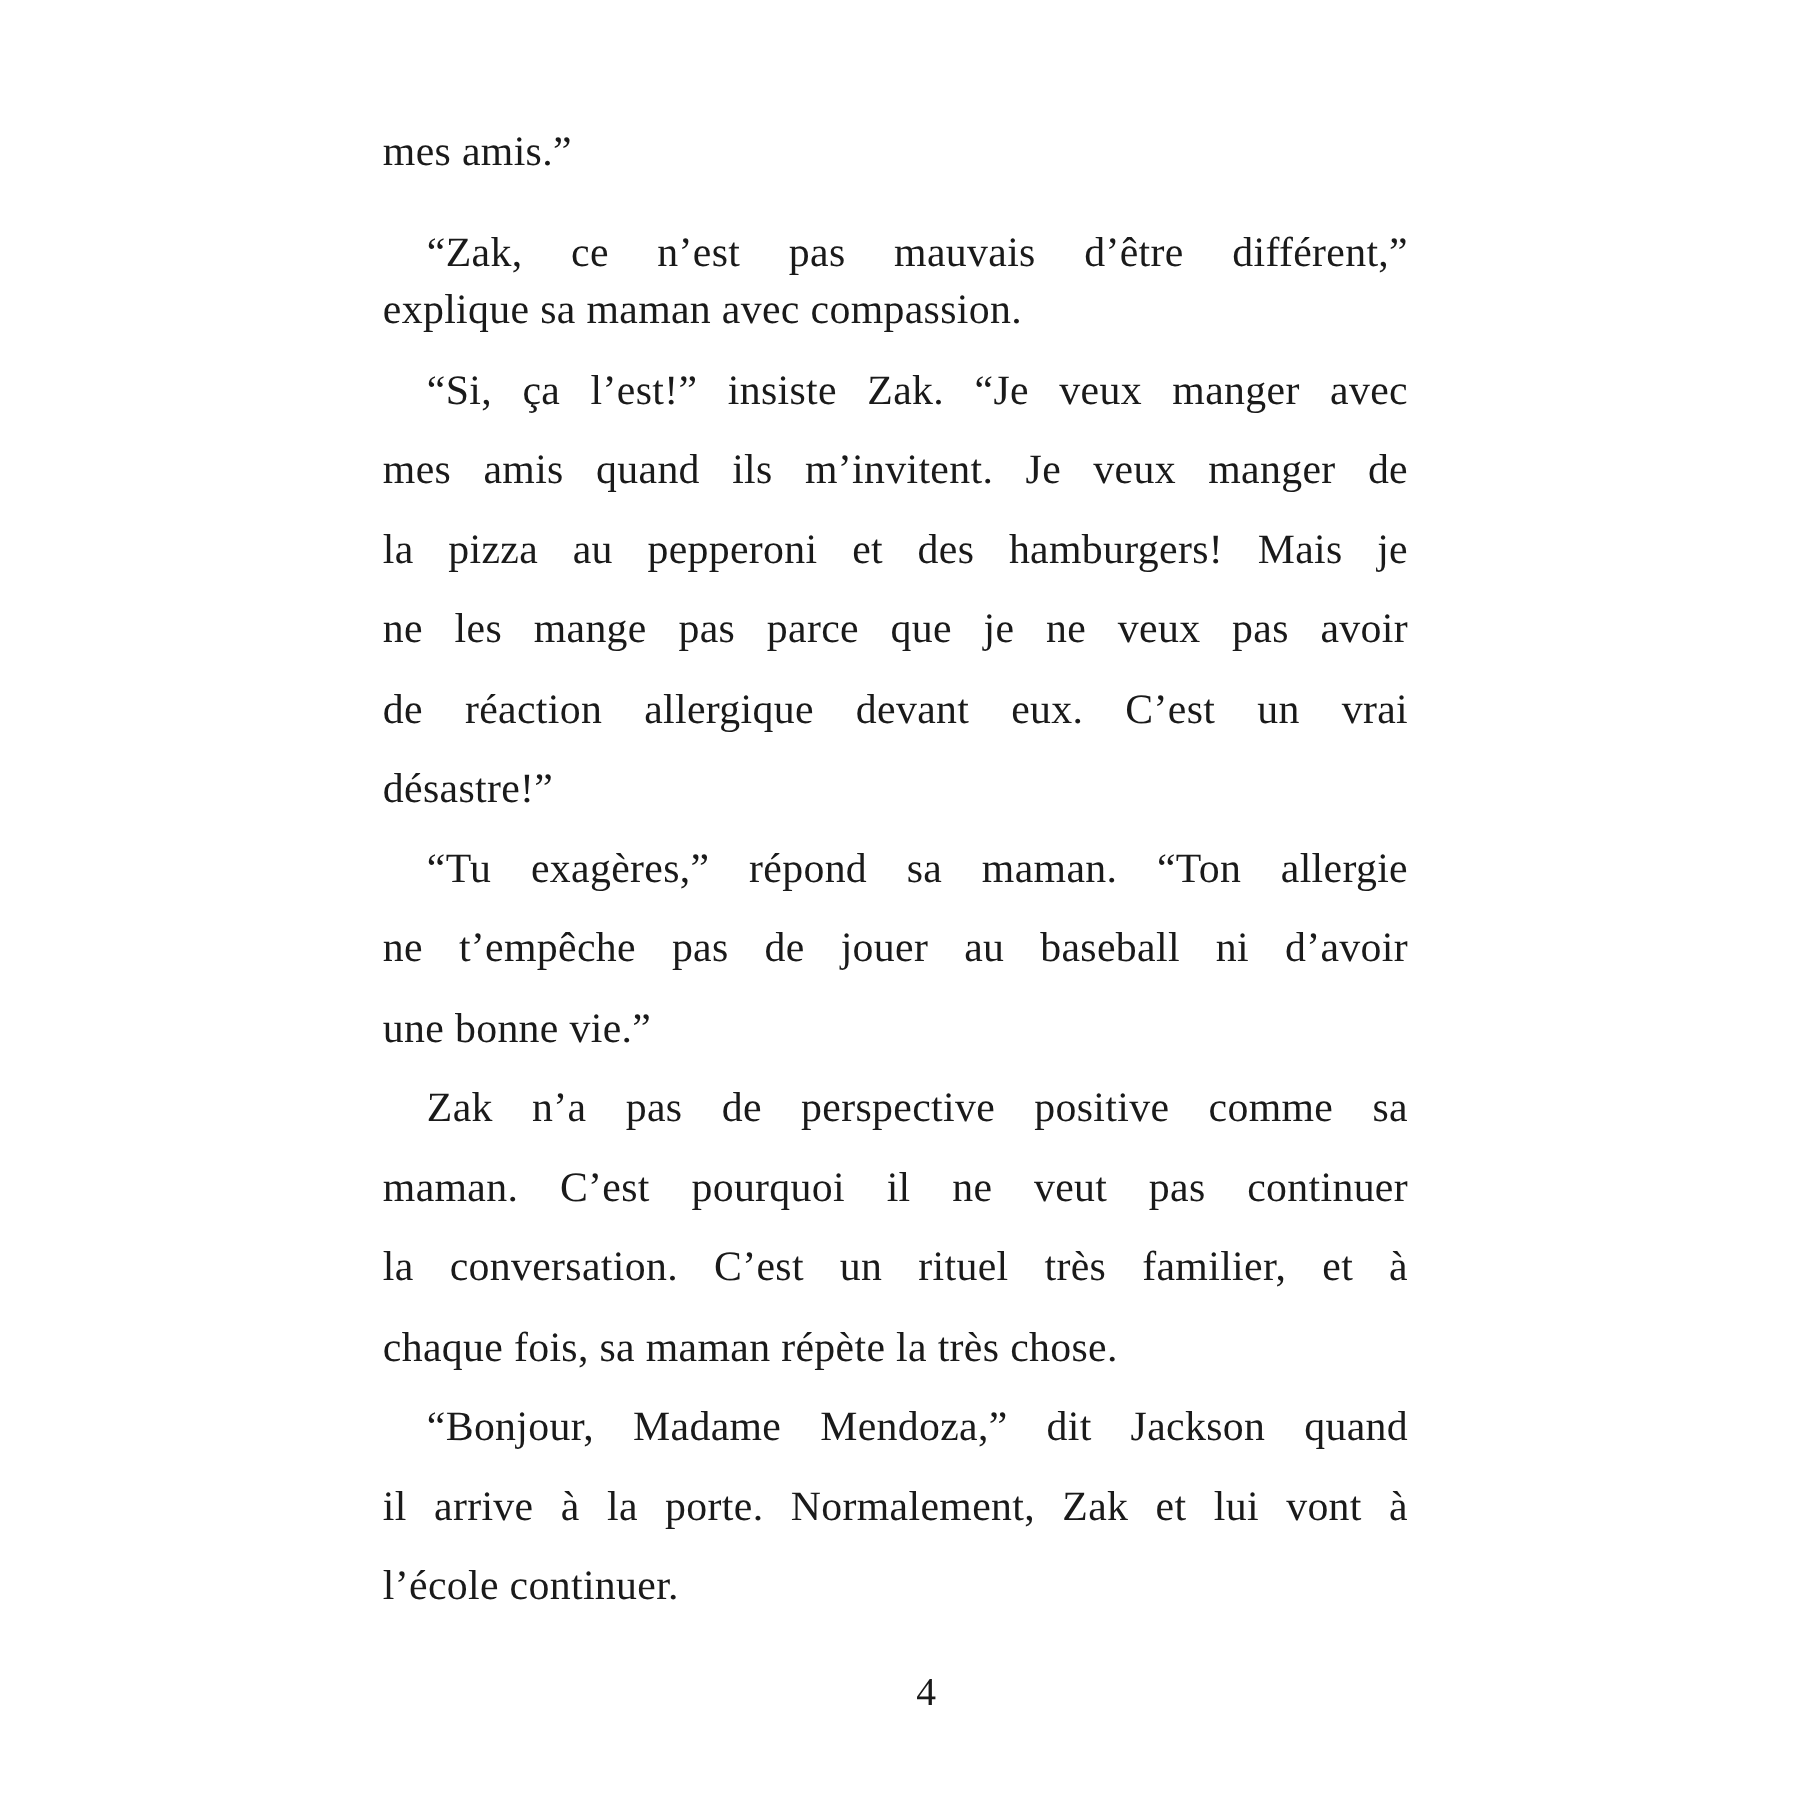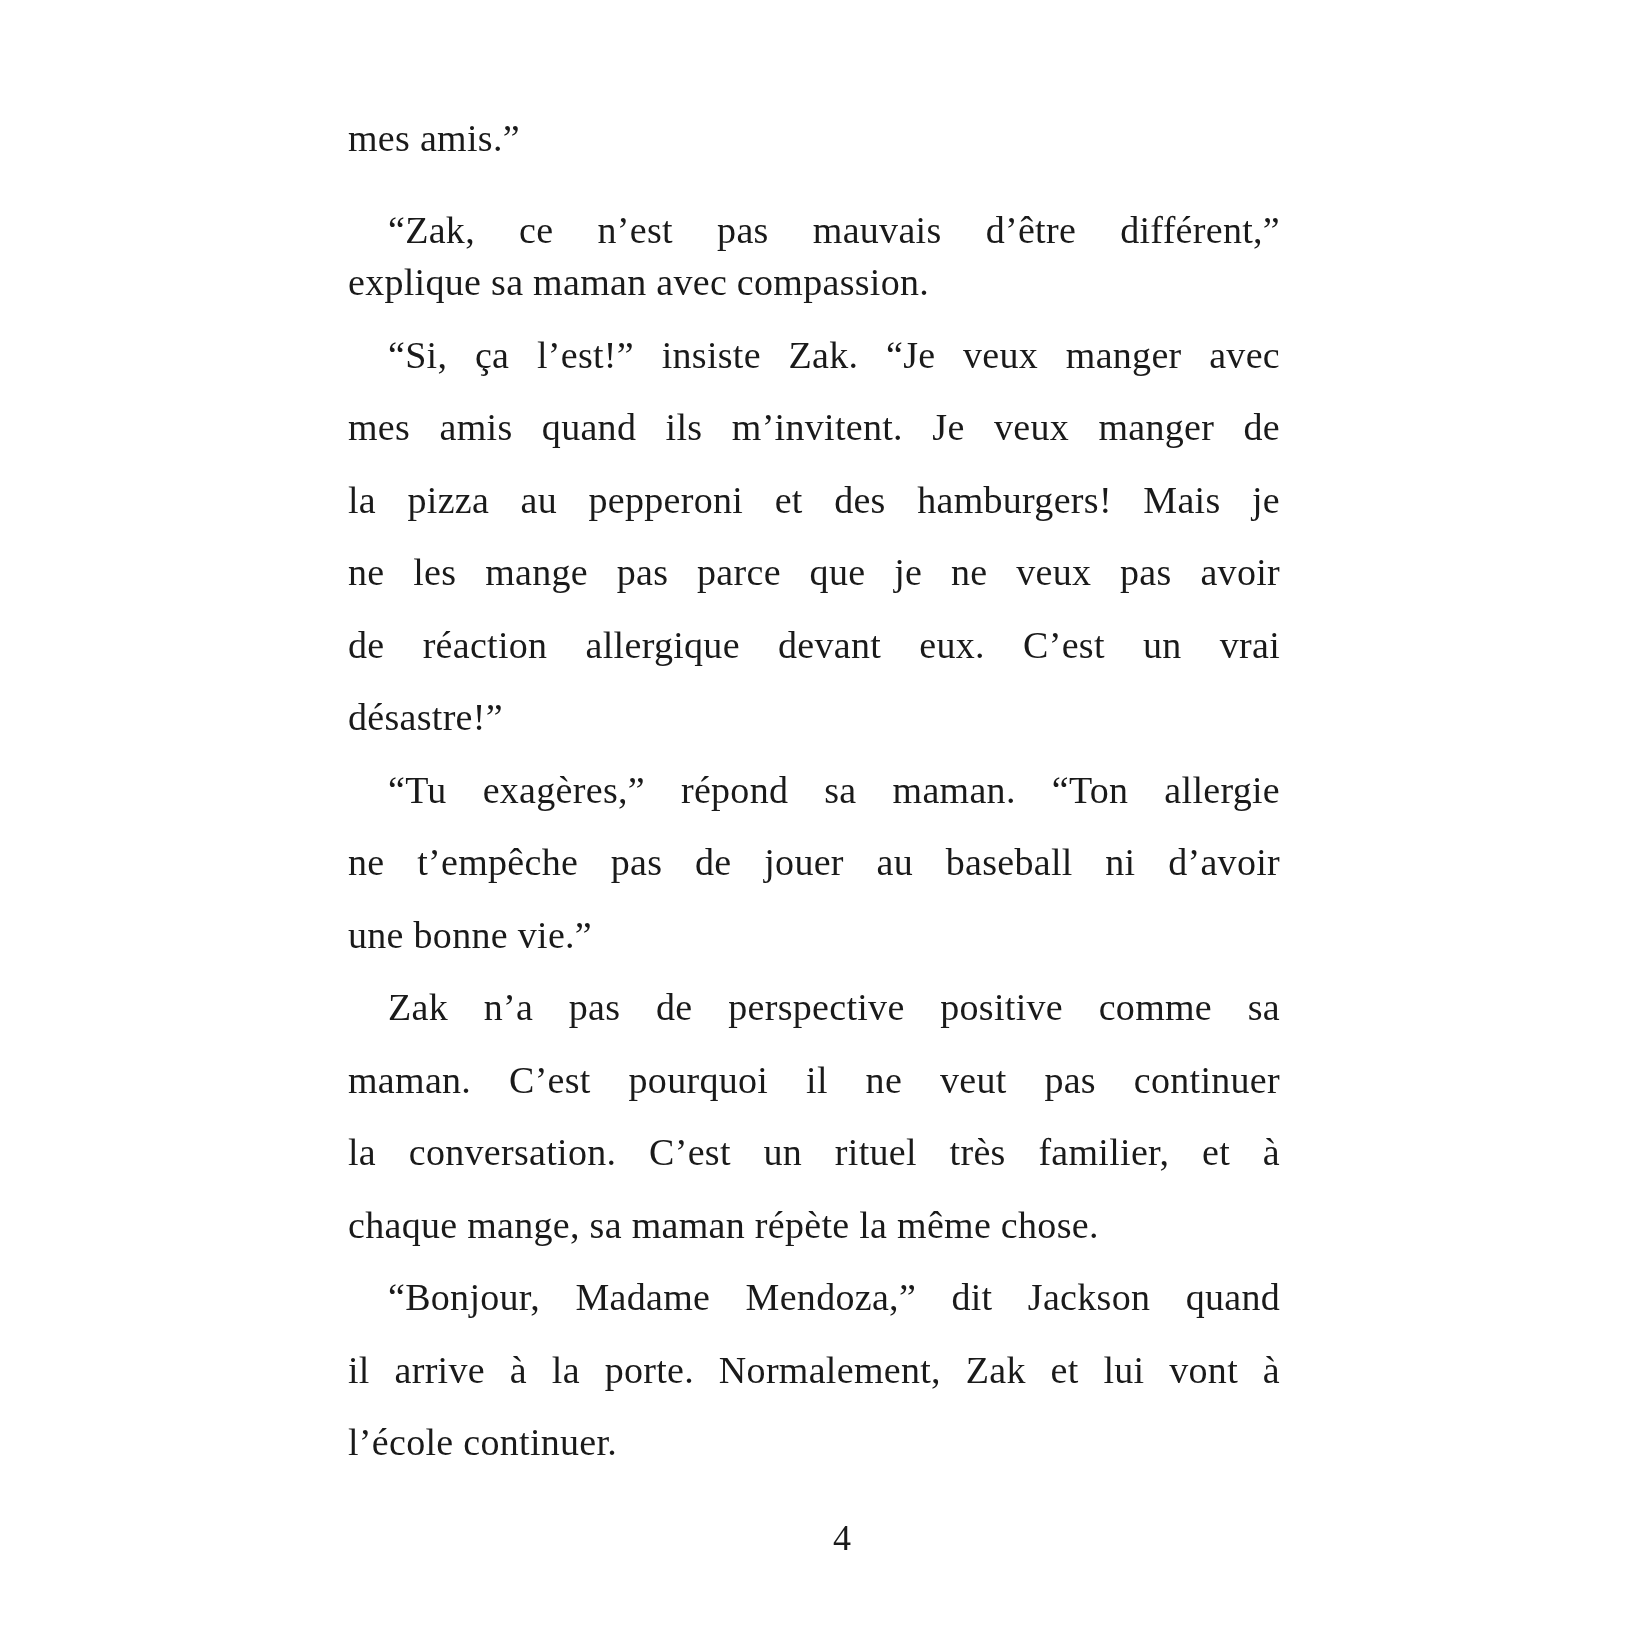--- a/index.html
+++ b/index.html
@@ -63,19 +63,19 @@
   <div class="line justify" style="top: 476px;">la pizza au pepperoni et des hamburgers! Mais je</div>
   <div class="line justify" style="top: 548px;">ne les mange pas parce que je ne veux pas avoir</div>
   <div class="line justify" style="top: 621px;">de réaction allergique devant eux. C’est un vrai</div>
   <div class="line" style="top: 693px;">désastre!”</div>
   <div class="line indent justify" style="top: 766px;">“Tu exagères,” répond sa maman. “Ton allergie</div>
   <div class="line justify" style="top: 838px;">ne t’empêche pas de jouer au baseball ni d’avoir</div>
   <div class="line" style="top: 911px;">une bonne vie.”</div>
   <div class="line indent justify" style="top: 983px;">Zak n’a pas de perspective positive comme sa</div>
   <div class="line justify" style="top: 1056px;">maman. C’est pourquoi il ne veut pas continuer</div>
   <div class="line justify" style="top: 1128px;">la conversation. C’est un rituel très familier, et à</div>
-  <div class="line" style="top: 1201px;">chaque mange, sa maman répète la même chose.</div>
+  <div class="line" style="top: 1201px;">chaque fois, sa maman répète la très chose.</div>
   <div class="line indent justify" style="top: 1273px; font-family: Liberation Serif, serif;">“Bonjour, Madame Mendoza,” dit Jackson quand</div>
   <div class="line justify" style="top: 1346px;">il arrive à la porte. Normalement, Zak et lui vont à</div>
   <div class="line" style="top: 1418px;">l’école continuer.</div>
 
   <div class="page-number">4</div>
 </div>
 
 </body></html>

